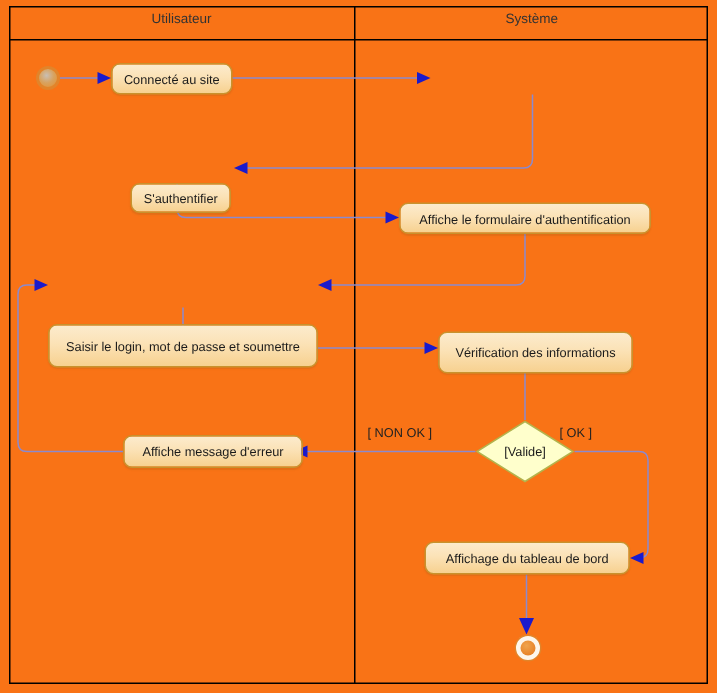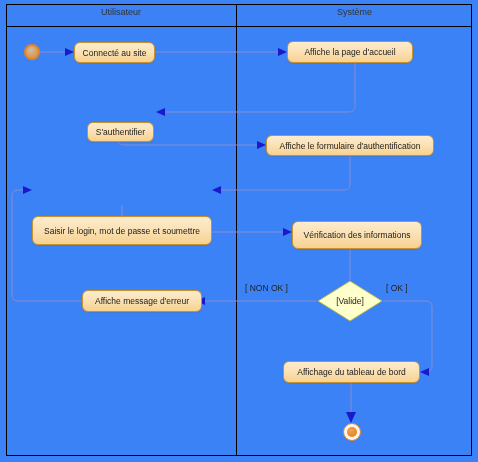--- a/index.html
+++ b/index.html
@@ -8,21 +8,21 @@
     padding: 0;
     background: #ffffff;
   }
   body {
     font-family: "Liberation Sans", sans-serif;
   }
   #canvas {
     position: relative;
     width: 478px;
     height: 462px;
-    background: #3b82f6;
+    background: #f97316;
     overflow: hidden;
   }
   
   .lane-frame {
     position: absolute;
     left: 6px;
     top: 4px;
     width: 466px;
     height: 452px;
     border: 1px solid #000000;
@@ -177,21 +177,20 @@
     <polygon class="arrow-head" points="32,190 23,186 23,194"></polygon>
 
     <path class="edge-path" d="M351,383 L351,415"></path>
     <polygon class="arrow-head" points="351,423 346,412 356,412"></polygon>
   </svg>
 
   <div class="start-node" style="left:24px; top:44px; width:16px; height:16px;"></div>
 
   <div class="node" style="left:74px; top:42px; width:81px; height:21px;">Connecté au site</div>
 
-  <div class="node" style="left:287px; top:41px; width:126px; height:22px;">Affiche la page d'accueil</div>
 
   <div class="node" style="left:87px; top:102px; width:67px; height:20px;margin-top:20px;">S'authentifier</div>
 
   <div class="node" style="left:266px; top:135px; width:168px; height:21px;">Affiche le formulaire d'authentification</div>
 
   <div class="node" style="left:32px; top:176px; width:180px; height:29px;margin-top:40px;">Saisir le login, mot de passe et soumettre</div>
 
   <div class="node" style="left:292px; top:221px; width:130px; height:28px;">Vérification des informations</div>
 
   <div class="decision" style="left:317px; top:280px; width:66px; height:42px;">
@@ -204,15 +203,15 @@
   <div class="node" style="left:82px; top:290px; width:120px; height:22px;">Affiche message d'erreur</div>
 
   <div class="node" style="left:283px; top:361px; width:137px; height:22px;">Affichage du tableau de bord</div>
 
   <div class="end-node-outer" style="left:343px; top:423px; width:18px; height:18px;">
     <div class="end-node-inner" style="left:3px; top:3px; width:10px; height:10px; position:absolute;"></div>
   </div>
 
   <div class="guard" style="left:245px; top:283px;">[ NON OK ]</div>
 
-  <div class="guard" style="left:386px; top:283px;">[ OK ]</div>
+  <div class="guard" style="left:373px; top:283px;">[ OK ]</div>
 
 </div>
 
 </body></html>

